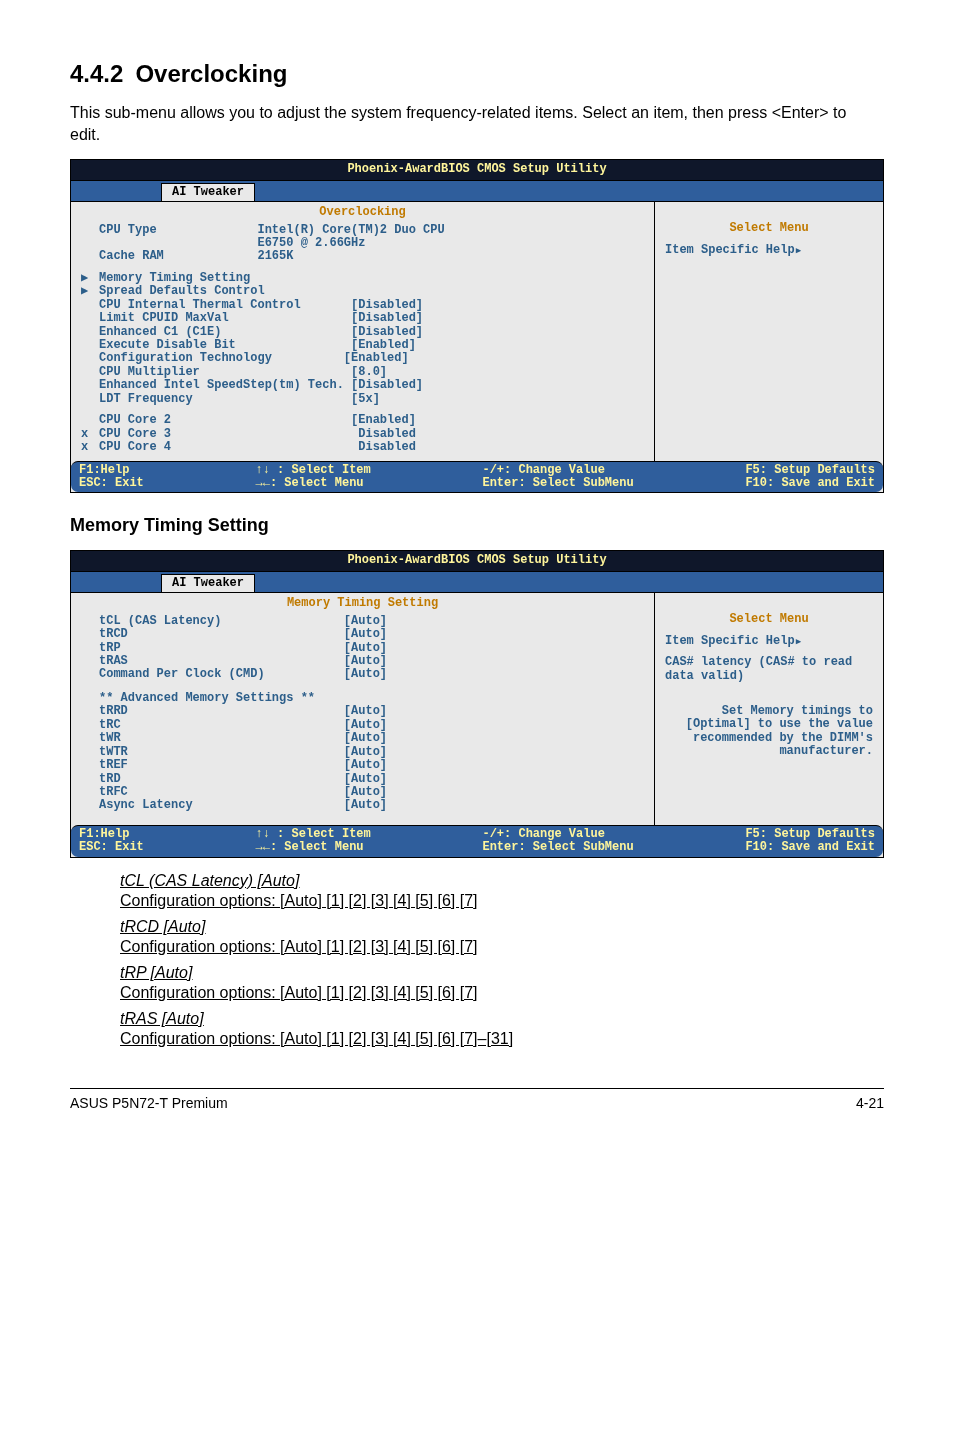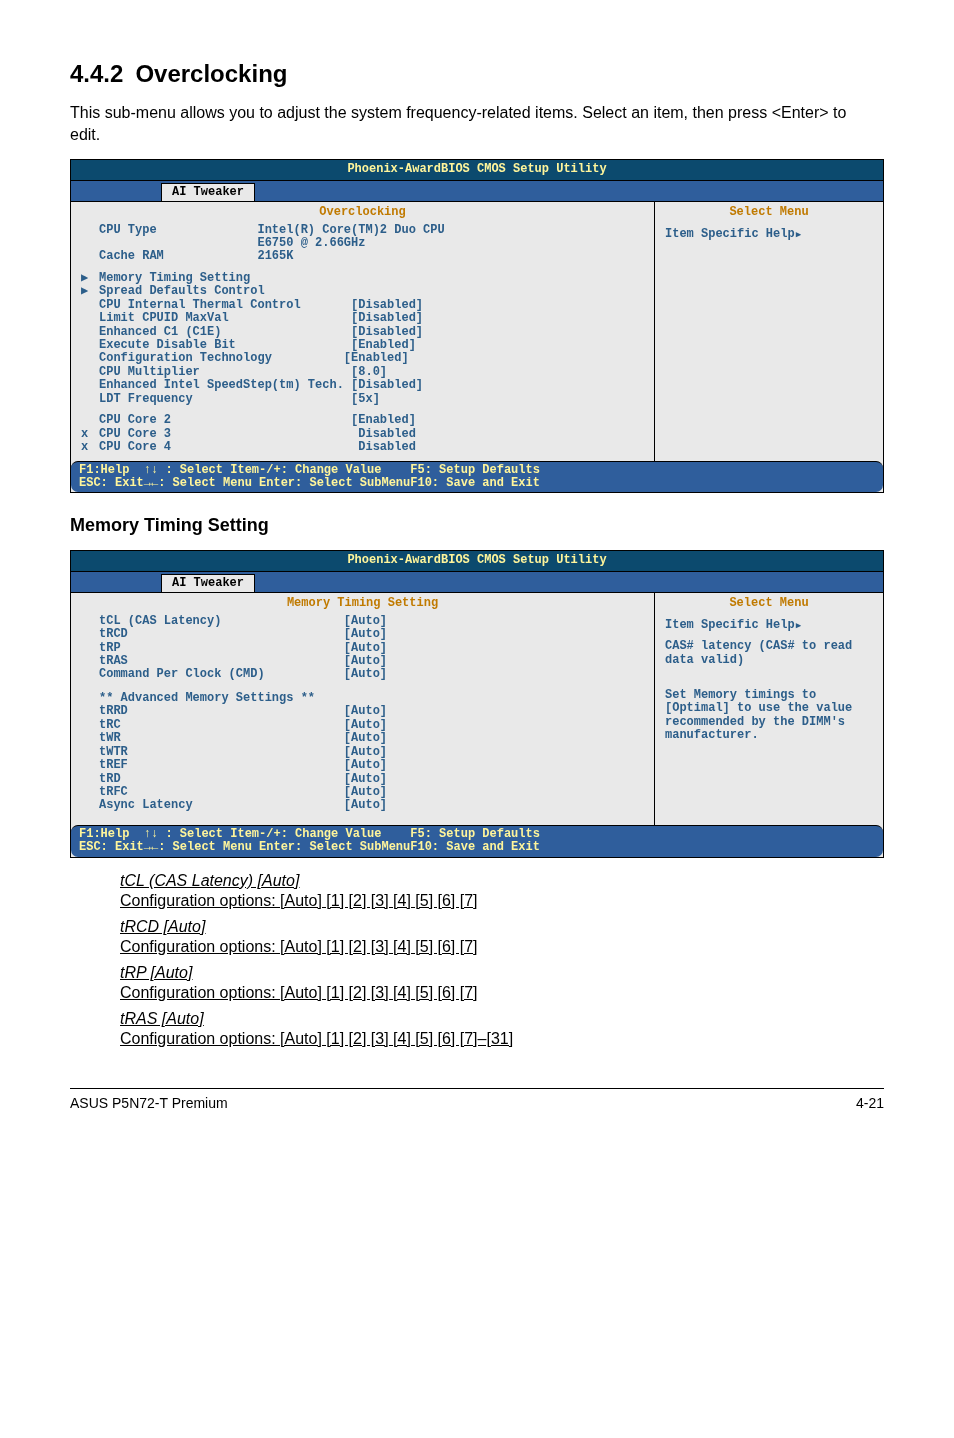--- a/index.html
+++ b/index.html
@@ -31,21 +31,21 @@
   .bios-box {
     border: 1px solid #000;
     background: #e9e9e9;
     font-family: "Courier New", monospace;
     font-size: 12px;
     line-height: 1.12;
     color: #2c5e8a;
     font-weight: bold;
   }
   .bios-title-bar {
-    background: #0c4a6e;
+    background: #0f172a;
     color: #fff59b;
     text-align: center;
     padding: 3px 0;
     border-bottom: 1px solid #000;
   }
   .tab-row {
     background: #2f5e9c;
     padding: 2px 0 0 90px;
     border-bottom: 1px solid #000;
   }
@@ -61,21 +61,21 @@
     display: flex;
   }
   .bios-left {
     flex: 1;
     border-right: 1px solid #000;
     padding: 4px 10px 6px 10px;
     position: relative;
   }
   .bios-right {
     width: 208px;
-    padding: 4px 10px;
+    padding: 20px 10px;
   }
   .col-header {
     color: #c07a00;
     text-align: center;
     padding-bottom: 4px;
   }
   .help-text {
     color: #2c5e8a;
     font-weight: bold;
   }
@@ -92,20 +92,21 @@
     width: 18px;
     display: inline-block;
     text-align: left;
   }
   .footer-bar {
     background: #2f5e9c;
     color: #fff59b;
     padding: 2px 8px;
     border-top: 1px solid #000;
     display:flex;
+    justify-content: space-between;
     white-space: pre;
     border-radius: 7px;
   }
   .footer-col { display:inline-block; }
 
   .defs { margin: 14px 0 0 50px; text-decoration: underline; }
   .def-title {
     font-style: italic;
     text-decoration: underline;
     font-size: 16px;
@@ -215,21 +216,21 @@
         </div>
       <div style="height:6px"></div>
     </div>
     <div class="bios-right">
       <div class="col-header">Select Menu</div>
       <div style="height:4px"></div>
       <div class="help-text"><span>Item Specific Help</span><span class="arrow-right"></span></div>
       <div style="height:8px"></div>
       <div class="help-text" style="white-space:normal;">CAS# latency (CAS# to read data valid)</div>
       <div style="height:22px"></div>
-      <div class="help-text" style="white-space:normal;">Set Memory timings to [Optimal] to use the value recommended by the DIMM's manufacturer.</div>
+      <div class="help-text" style="white-space:normal;text-align:right;">Set Memory timings to [Optimal] to use the value recommended by the DIMM's manufacturer.</div>
     </div>
   </div>
   <div class="footer-bar">
     <span class="footer-col"><span>F1:Help</span>
 <span>ESC: Exit</span></span>
     <span class="footer-col"><span>↑↓ : Select Item</span>
 <span>→←: Select Menu</span></span>
     <span class="footer-col"><span>-/+: Change Value</span>
 <span>Enter: Select SubMenu</span></span>
     <span class="footer-col"><span>F5: Setup Defaults</span>

